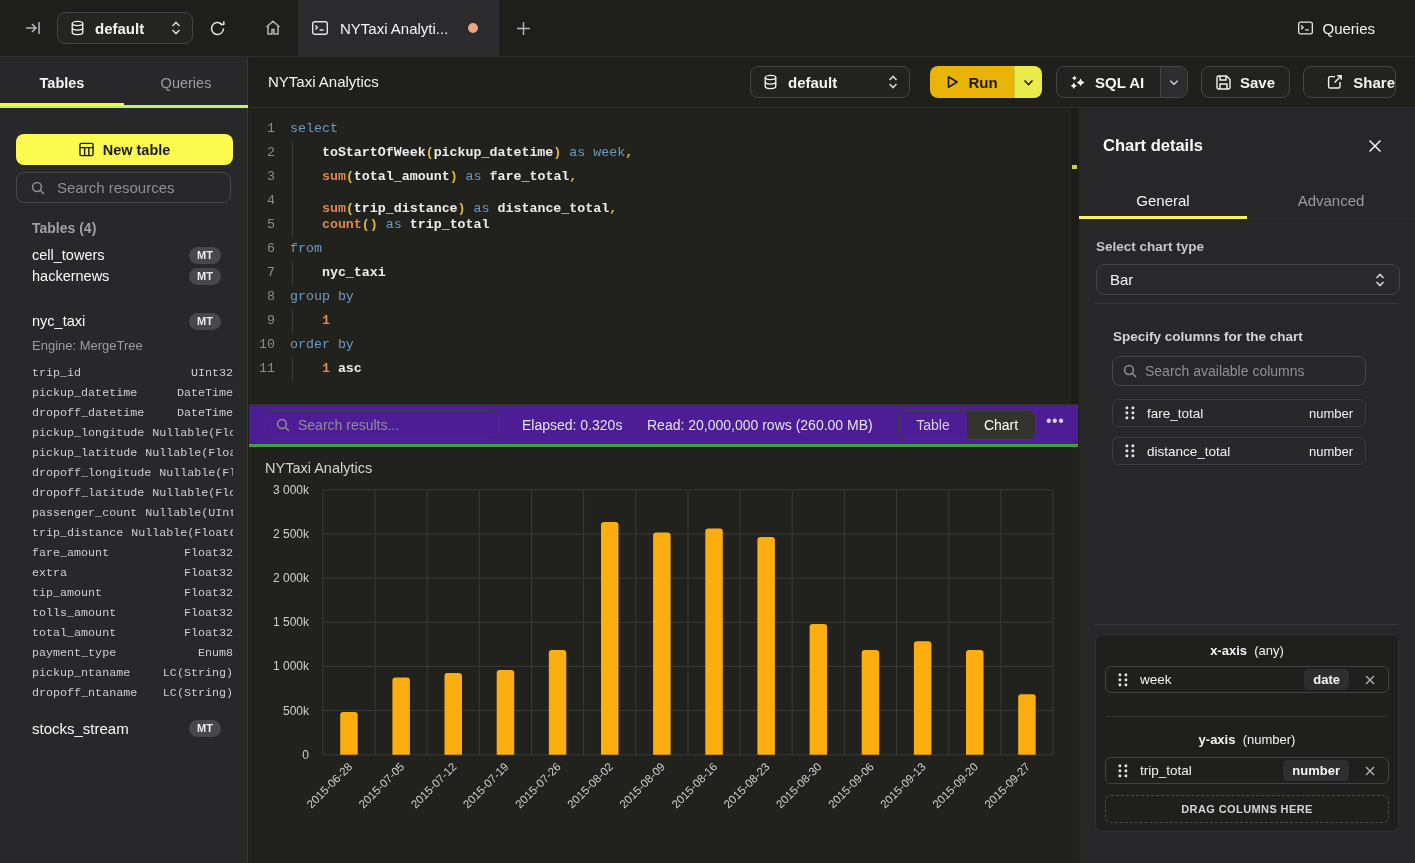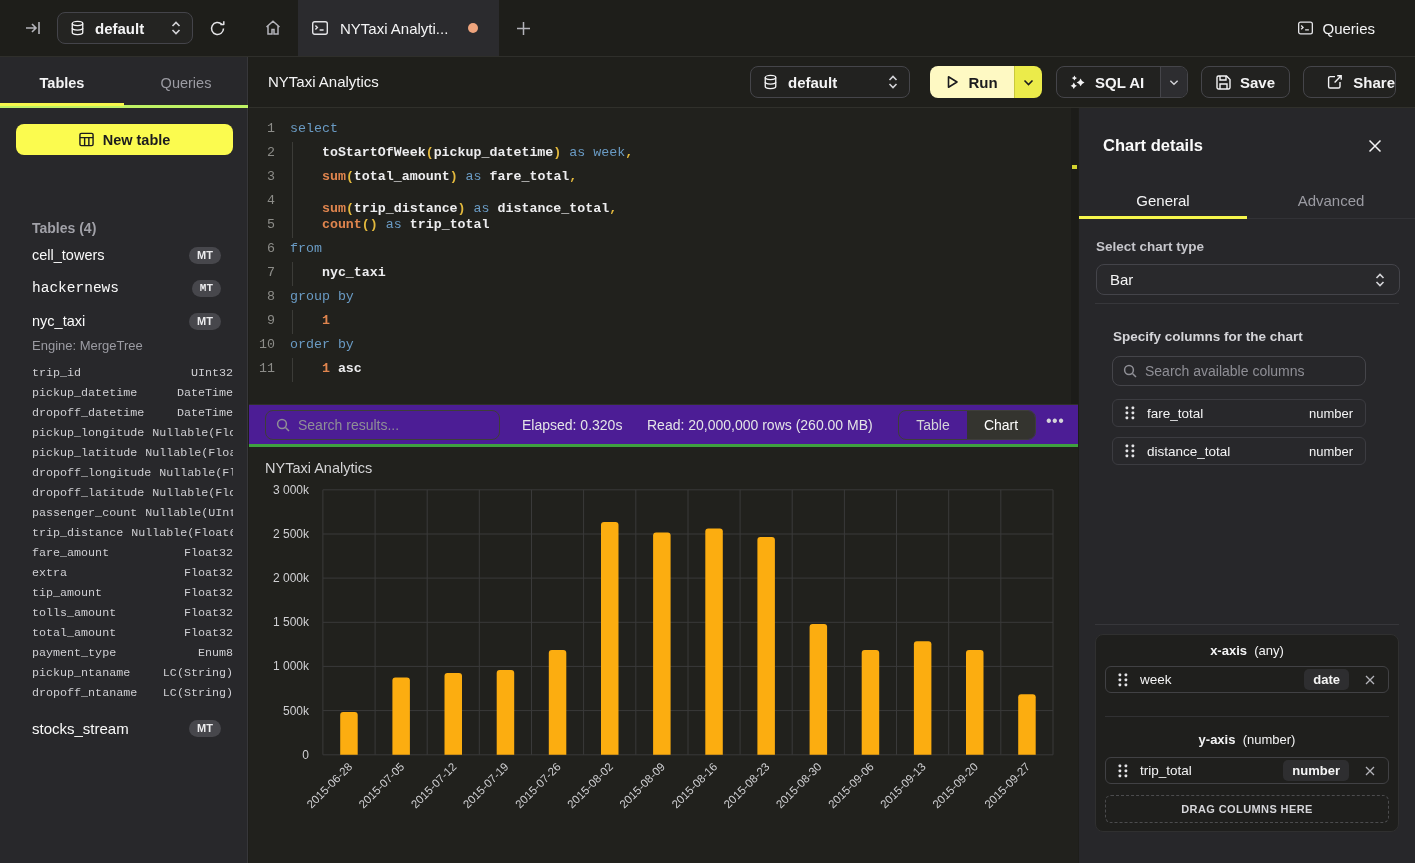--- a/index.html
+++ b/index.html
@@ -20,21 +20,21 @@
   .tab-active .dot { width:10px; height:10px; border-radius:50%; background:#eea47d; margin-left:20px; }
   #queries-top { position:absolute; right:40px; top:0; height:56px; display:flex; align-items:center; }
   #queries-top span { color:#f4f4f5; font-size:15px; margin-left:9px; }
 
   
   #sidebar { position:absolute; left:0; top:57px; width:248px; height:806px; background:#28282b; border-right:1px solid #37373a; }
   #side-tabs { position:absolute; left:0; top:0; width:248px; height:51px; border-bottom:3px solid #bef264; }
   #side-tabs .t1 { position:absolute; left:0; top:0; width:124px; height:51px; display:flex; align-items:center; justify-content:center; color:#f4f4f5; font-size:14.5px; font-weight:600; }
   #side-tabs .t2 { position:absolute; left:124px; top:0; width:124px; height:51px; display:flex; align-items:center; justify-content:center; color:#9b9ba2; font-size:14.5px; }
   #side-tabs .under { position:absolute; left:0; bottom:-1px; width:124px; height:3px; background:#f6f64c; }
-  #newtable { position:absolute; left:16px; top:67px; width:217px; height:31px; background:#fbfb4f; border-radius:8px; display:flex; align-items:center; justify-content:center; color:#1b1b1e; font-size:14.5px; font-weight:600; }
+  #newtable { position:absolute; left:16px; top:77px; width:217px; height:31px; background:#fbfb4f; border-radius:8px; display:flex; align-items:center; justify-content:center; color:#1b1b1e; font-size:14.5px; font-weight:600; }
   #newtable svg { margin-right:9px; }
   #side-search { position:absolute; left:16px; top:115px; width:215px; height:31px; border:1px solid #48484c; border-radius:8px; display:flex; align-items:center; padding:0 14px; color:#8f8f96; font-size:15px; }
   #side-search span { margin-left:12px; }
   #tables-hd { position:absolute; left:32px; top:163px; color:#a1a1a8; font-size:14px; font-weight:600; }
   .trow { position:absolute; left:32px; width:189px; height:22px; display:flex; align-items:center; justify-content:space-between; }
   .trow .nm { color:#fafafa; font-size:14.5px; font-weight:500; }
   .badge-mt { background:#47474c; color:#ececee; font-size:11px; font-weight:700; border-radius:999px; padding:3px 8px; line-height:11px; height:17px; display:flex; align-items:center; }
   #engine { position:absolute; left:32px; top:281px; color:#9b9ba2; font-size:13px; }
   #cols { position:absolute; left:32px; top:306px; width:201px; font-family:"Liberation Mono", monospace; font-size:11.7px; color:#cfcfd3; }
   #cols .cr { display:flex; justify-content:space-between; height:20px; align-items:center; }
@@ -42,21 +42,21 @@
   #cols .cn { white-space:nowrap; flex:0 0 auto; }
 
   
   #main { position:absolute; left:249px; top:57px; width:829px; height:806px; background:#21211d; }
   #mhead { position:absolute; left:0; top:0; width:1166px; height:51px; border-bottom:1px solid #30302b; background:#1f1f1b; }
   #mhead .title { position:absolute; left:19px; top:16px; color:#f4f4f5; font-size:15px; }
   .btn { display:flex; align-items:center; border:1px solid #45454a; border-radius:8px; background:#222220; color:#f4f4f5; font-size:15px; font-weight:600; height:32px; }
   #dbsel-m { position:absolute; left:501px; top:9px; width:160px; padding:0 10px 0 12px; }
   #dbsel-m .lbl { margin-left:10px; font-weight:600; }
   #runbtn { position:absolute; left:681px; top:9px; width:112px; height:32px; border-radius:8px; overflow:hidden; display:flex; }
-  #runbtn .main { width:84px; background:#fef9c3; display:flex; align-items:center; justify-content:center; color:#1b1b1e; font-size:15px; font-weight:600; }
+  #runbtn .main { width:84px; background:#eab308; display:flex; align-items:center; justify-content:center; color:#1b1b1e; font-size:15px; font-weight:600; }
   #runbtn .main span { margin-left:9px; }
   #runbtn .dd { width:28px; background:#ebeb4a; border-left:1px solid #c9c93c; display:flex; align-items:center; justify-content:center; }
   #sqlai { position:absolute; left:807px; top:9px; width:132px; padding:0; }
   #savebtn { position:absolute; left:952px; top:9px; width:89px; justify-content:center; }
   #sharebtn { position:absolute; left:1054px; top:9px; width:93px; justify-content:flex-end; }
 
   
   #editor { position:absolute; left:0; top:51px; width:829px; height:296px; background:#21211d; font-family:"Liberation Mono", monospace; font-size:13.3px; }
   #editor .ln { position:absolute; width:26px; text-align:right; color:#8c8c88; }
   #editor .cl { position:absolute; left:41px; white-space:pre; color:#ededef; }
@@ -167,26 +167,33 @@
       <div class="t2">Queries</div>
       <div class="under"></div>
     </div>
     <div id="newtable">
       <svg width="15" height="15" viewBox="0 0 16 16" fill="none" stroke="#1b1b1e" stroke-width="1.5">
           <rect x="1" y="1.5" width="14" height="13" rx="1.5"></rect>
           <path d="M1 6h14M6 6v8.5M10.5 6v8.5"></path>
         </svg>
       New table
     </div>
+    <div id="side-search">
+      <svg width="14" height="14" viewBox="0 0 14 14" fill="none" stroke="#8f8f96" stroke-width="1.5">
+          <circle cx="6" cy="6" r="4.4"></circle>
+          <path d="M9.5 9.5L13 13"></path>
+        </svg>
+      <span>Search resources</span>
+    </div>
     <div id="tables-hd">Tables (4)</div>
     <div class="trow" style="top:187px;">
         <span class="nm">cell_towers</span>
         <span class="badge-mt">MT</span>
       </div>
-    <div class="trow" style="top:220px;font-family:Liberation Mono, monospace;">
+    <div class="trow" style="top:208px;">
         <span class="nm">hackernews</span>
         <span class="badge-mt">MT</span>
       </div>
     <div class="trow" style="top:253px;">
         <span class="nm">nyc_taxi</span>
         <span class="badge-mt">MT</span>
       </div>
     <div id="engine">Engine: MergeTree</div>
     <div id="cols">
       <div class="cr">

